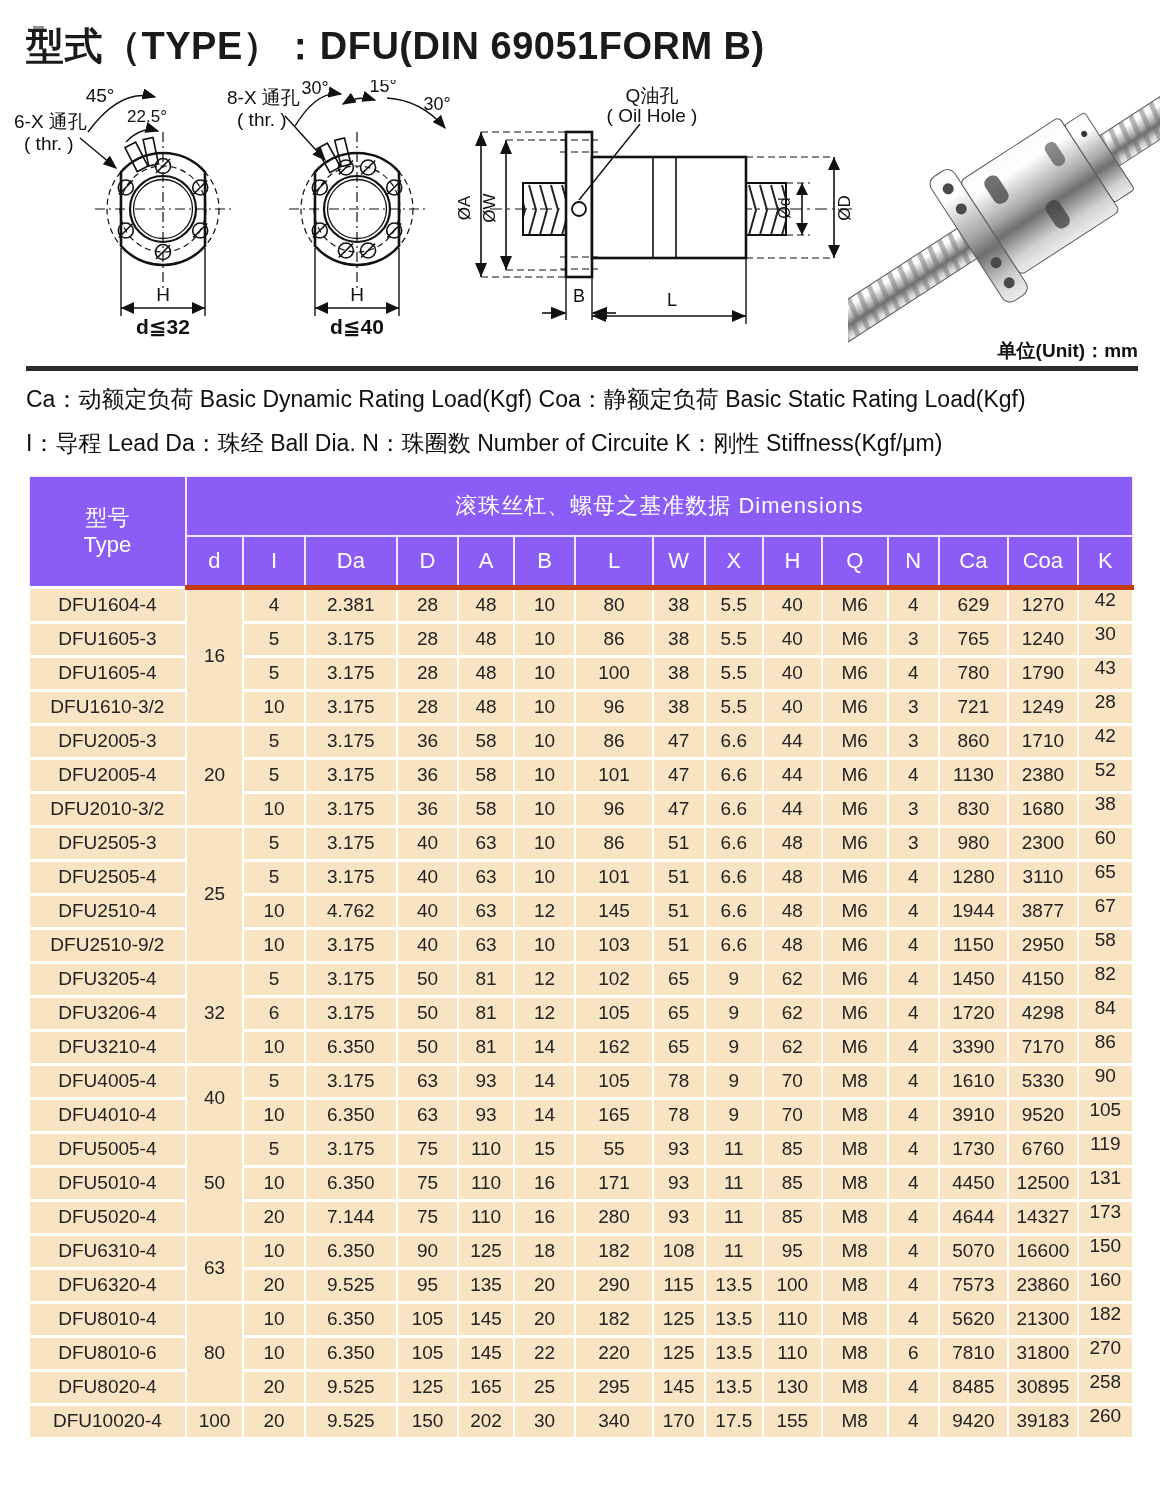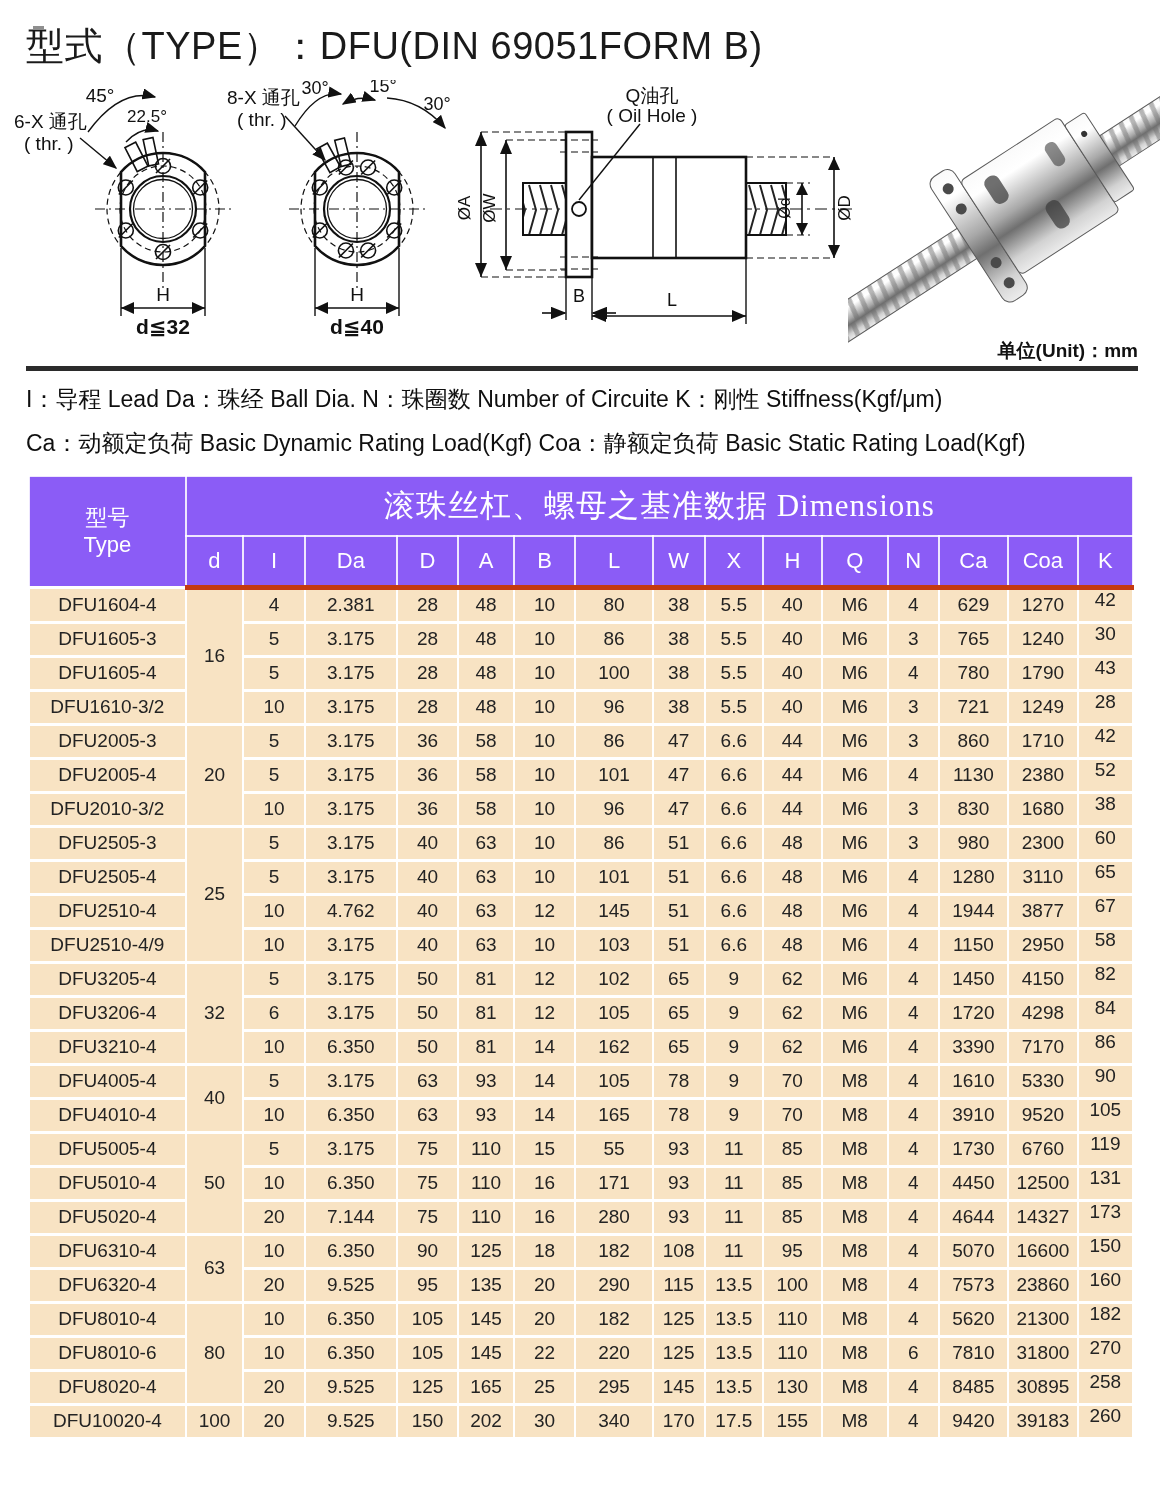--- a/index.html
+++ b/index.html
@@ -1,29 +1,29 @@
 <!DOCTYPE html>
 <html><head>
 <meta charset="utf-8">
 <style>
   html,body{margin:0;padding:0;background:#ffffff;}
   .page{position:relative;width:1160px;height:1496px;background:#fff;overflow:hidden;
         font-family:"Liberation Sans","DejaVu Sans",sans-serif;color:#1a1a1a;}
   .top-dash{position:absolute;left:33px;top:26px;width:11px;height:3px;background:#8f8f8f;}
-  h1.title{margin:26px 0 0 26px;font-size:38px;font-weight:normal;letter-spacing:0.5px;line-height:1.1;}
+  h1.title{margin:26px 0 0 26px;font-size:38px;font-weight:bold;letter-spacing:0.5px;line-height:1.1;}
   .diagrams{position:relative;height:284px;margin-top:12px;}
   .diagrams svg{position:absolute;top:0;}
   svg text{font-family:"Liberation Sans","DejaVu Sans",sans-serif;fill:#111;}
   .unit-label{position:absolute;right:22px;bottom:0px;font-size:19px;color:#111;font-weight:bold;}
   .rule{height:5px;background:#2b2b2b;margin:2px 22px 0 26px;}
   p.legend{margin:14px 0 0 26px;font-size:23px;line-height:1.3;color:#0f0f0f;}
   table.dims{border-collapse:collapse;table-layout:fixed;width:1106px;margin:16px 0 0 28px;}
   table.dims th{background:#8b5cf6;color:#fff;font-weight:normal;border:2px solid rgba(255,255,255,0.85);}
   th.type-hd{font-size:22px;line-height:1.25;}
-  th.dims-hd{font-size:31px;height:56px;letter-spacing:1px;font-family:Liberation Serif, serif;}
+  th.dims-hd{font-size:22px;height:56px;letter-spacing:1px;}
   tr.sub th{font-size:22px;height:46px;border-bottom:5px solid #c43a10;}
   table.dims td{background:#f8e3c3;border:2px solid #fff;border-top:3px solid #fff;border-bottom:3px solid #fff;
         text-align:center;font-size:19px;height:31px;padding:0 2px;color:#232323;line-height:1.05;
         overflow:hidden;white-space:nowrap;}
   td.k-cell{vertical-align:top;padding-top:2px;}
   td.d-cell{font-size:19px;}
 </style>
 </head>
 <body>
 
@@ -233,22 +233,22 @@
         <rect x="258" y="94" width="24" height="92" rx="3" fill="url(#metalv)" stroke="#5a5a5a" stroke-width="1"></rect>
         <circle cx="270" cy="112" r="3" fill="#333"></circle>
       </g>
     </svg>
 
     <div class="unit-label">单位(Unit)：mm</div>
   </div>
 
   <div class="rule"></div>
 
+  <p class="legend">Ca：动额定负荷 Basic Dynamic Rating Load(Kgf)  Coa：静额定负荷 Basic Static Rating Load(Kgf)</p>
   <p class="legend">I：导程 Lead  Da：珠经 Ball Dia.  N：珠圈数 Number of Circuite  K：刚性 Stiffness(Kgf/μm)</p>
-  <p class="legend">Ca：动额定负荷 Basic Dynamic Rating Load(Kgf)  Coa：静额定负荷 Basic Static Rating Load(Kgf)</p>
 
   <table class="dims">
     <colgroup>
       <col style="width:14.2%">
         <col style="width:5.2%">
         <col style="width:5.6%">
         <col style="width:8.3%">
       <col style="width:5.6%">
         <col style="width:5.0%">
         <col style="width:5.6%">
@@ -456,21 +456,21 @@
           <td>51</td>
           <td>6.6</td>
           <td>48</td>
           <td>M6</td>
           <td>4</td>
           <td>1944</td>
           <td>3877</td>
           <td class="k-cell">67</td>
         </tr>
         <tr>
-          <td class="type-cell">DFU2510-4/9</td>
+          <td class="type-cell">DFU2510-9/2</td>
           <td>10</td>
           <td>3.175</td>
           <td>40</td>
           <td>63</td>
           <td>10</td>
           <td>103</td>
           <td>51</td>
           <td>6.6</td>
           <td>48</td>
           <td>M6</td>

